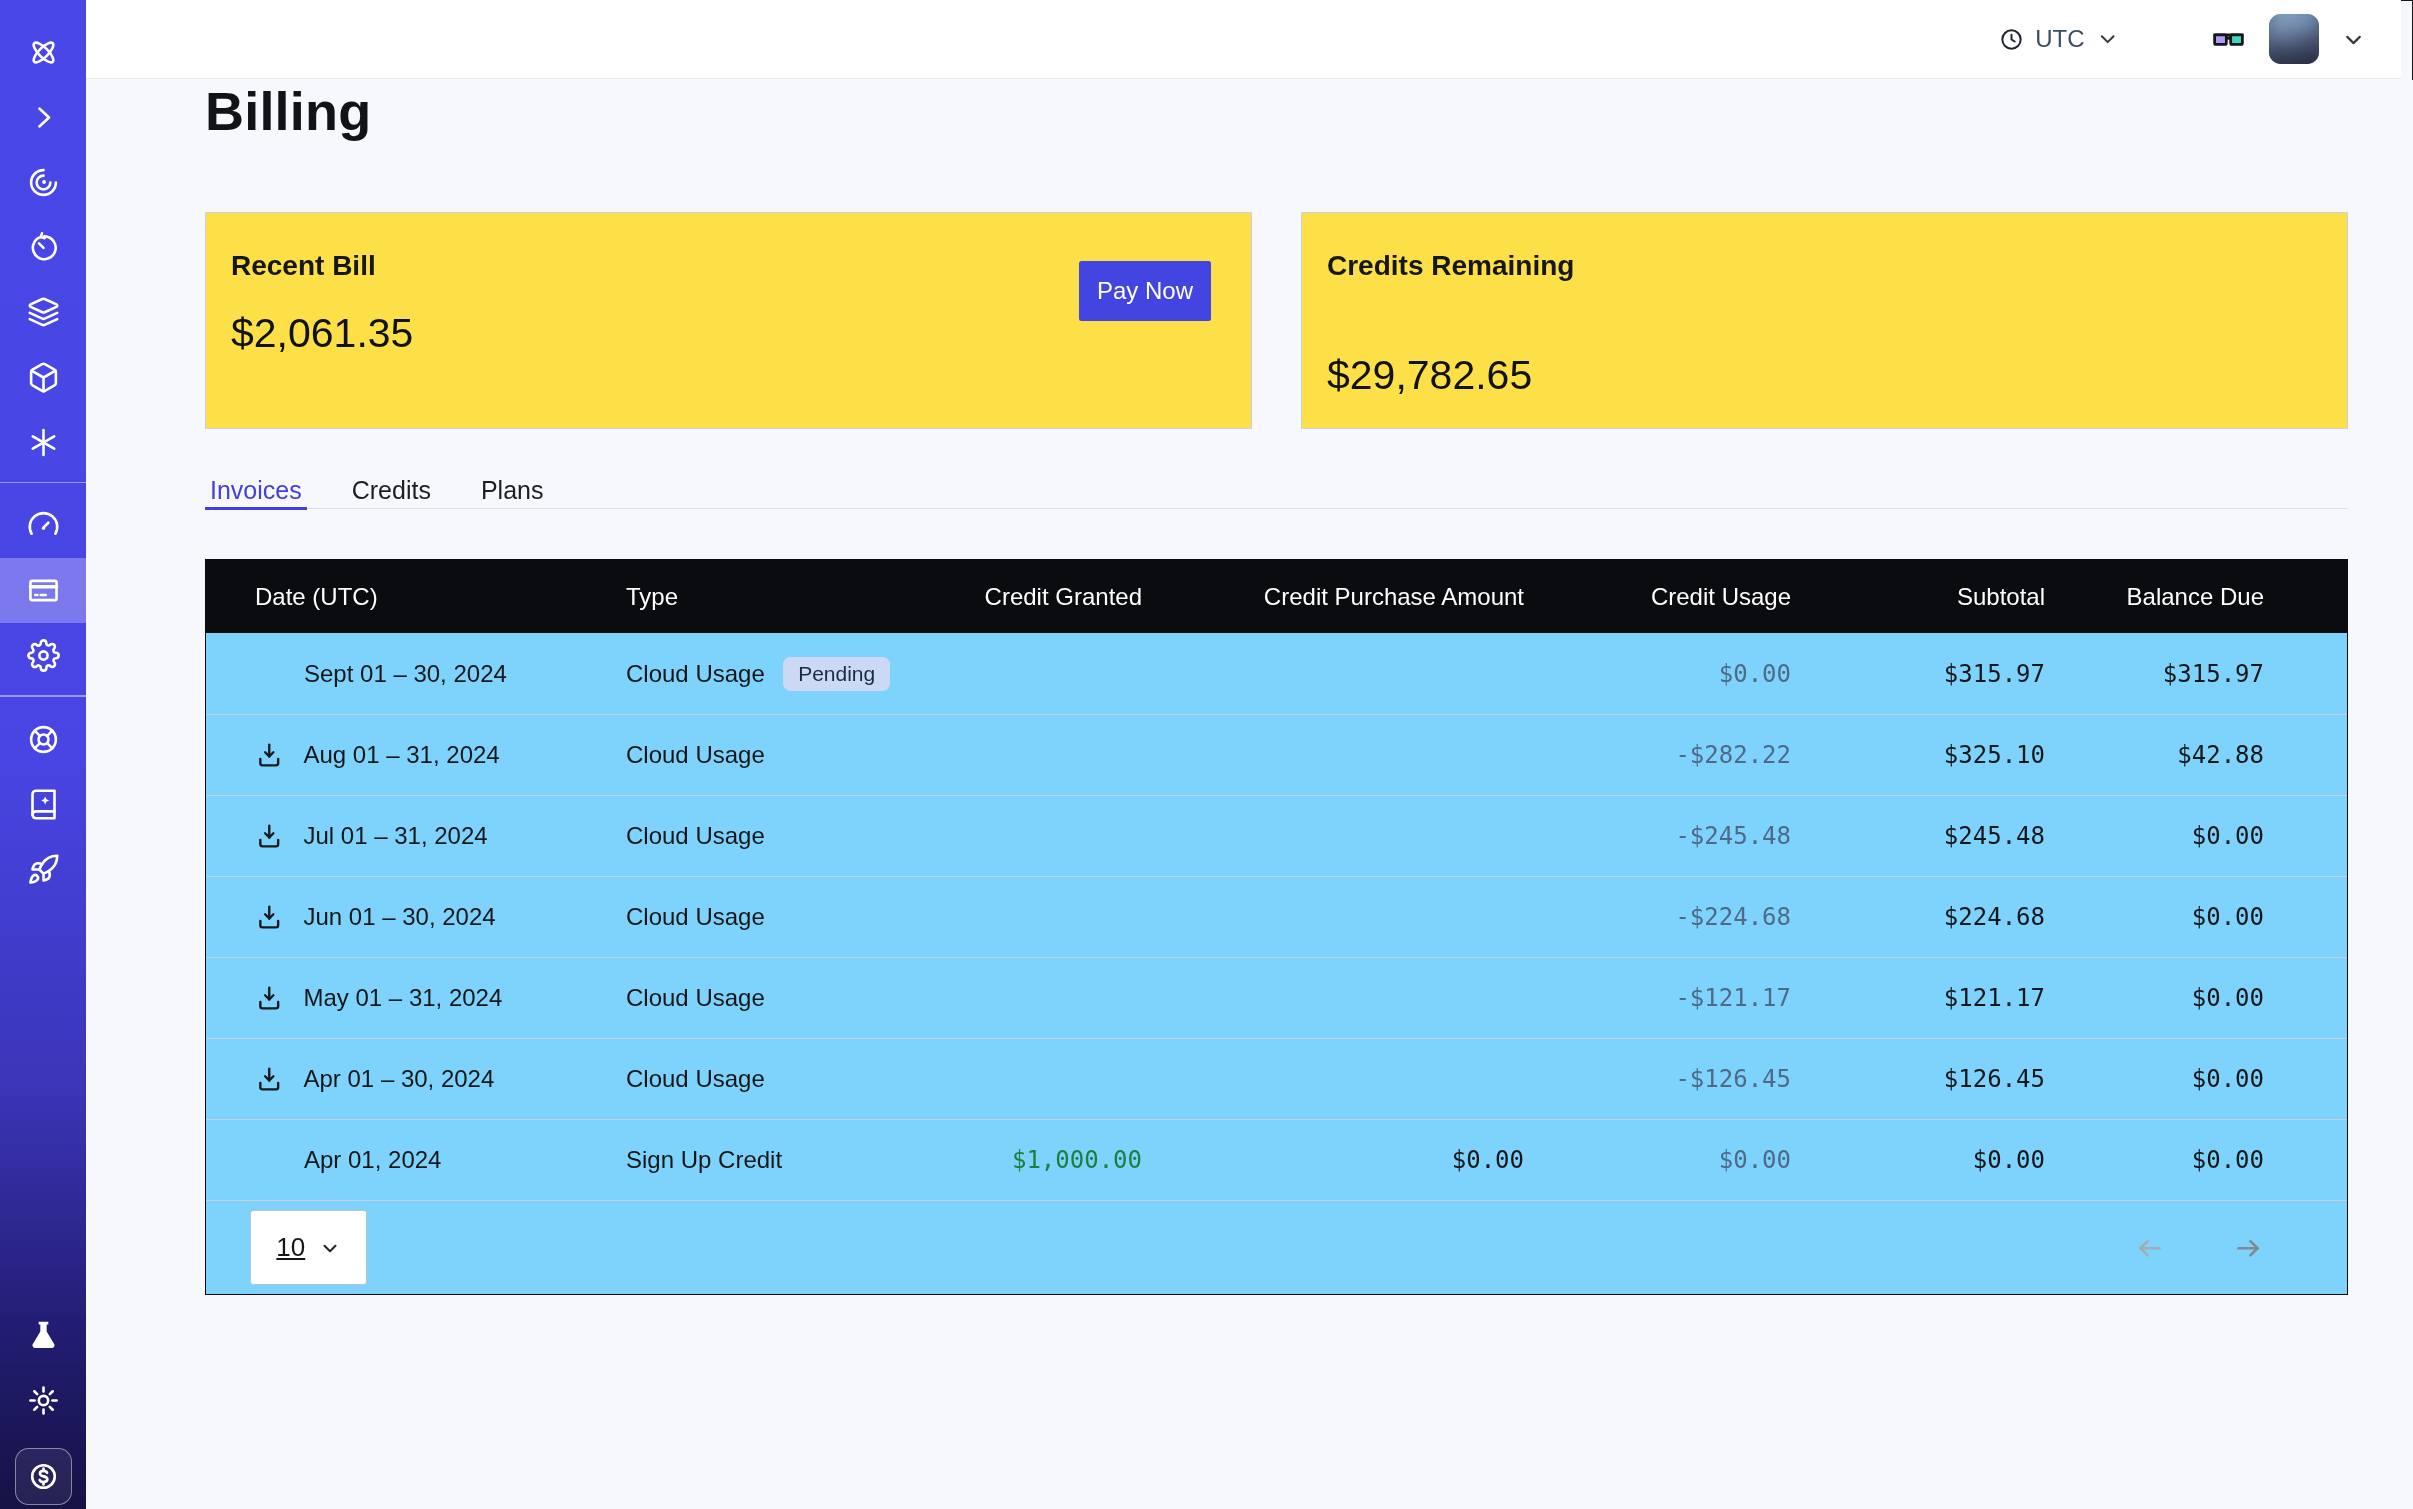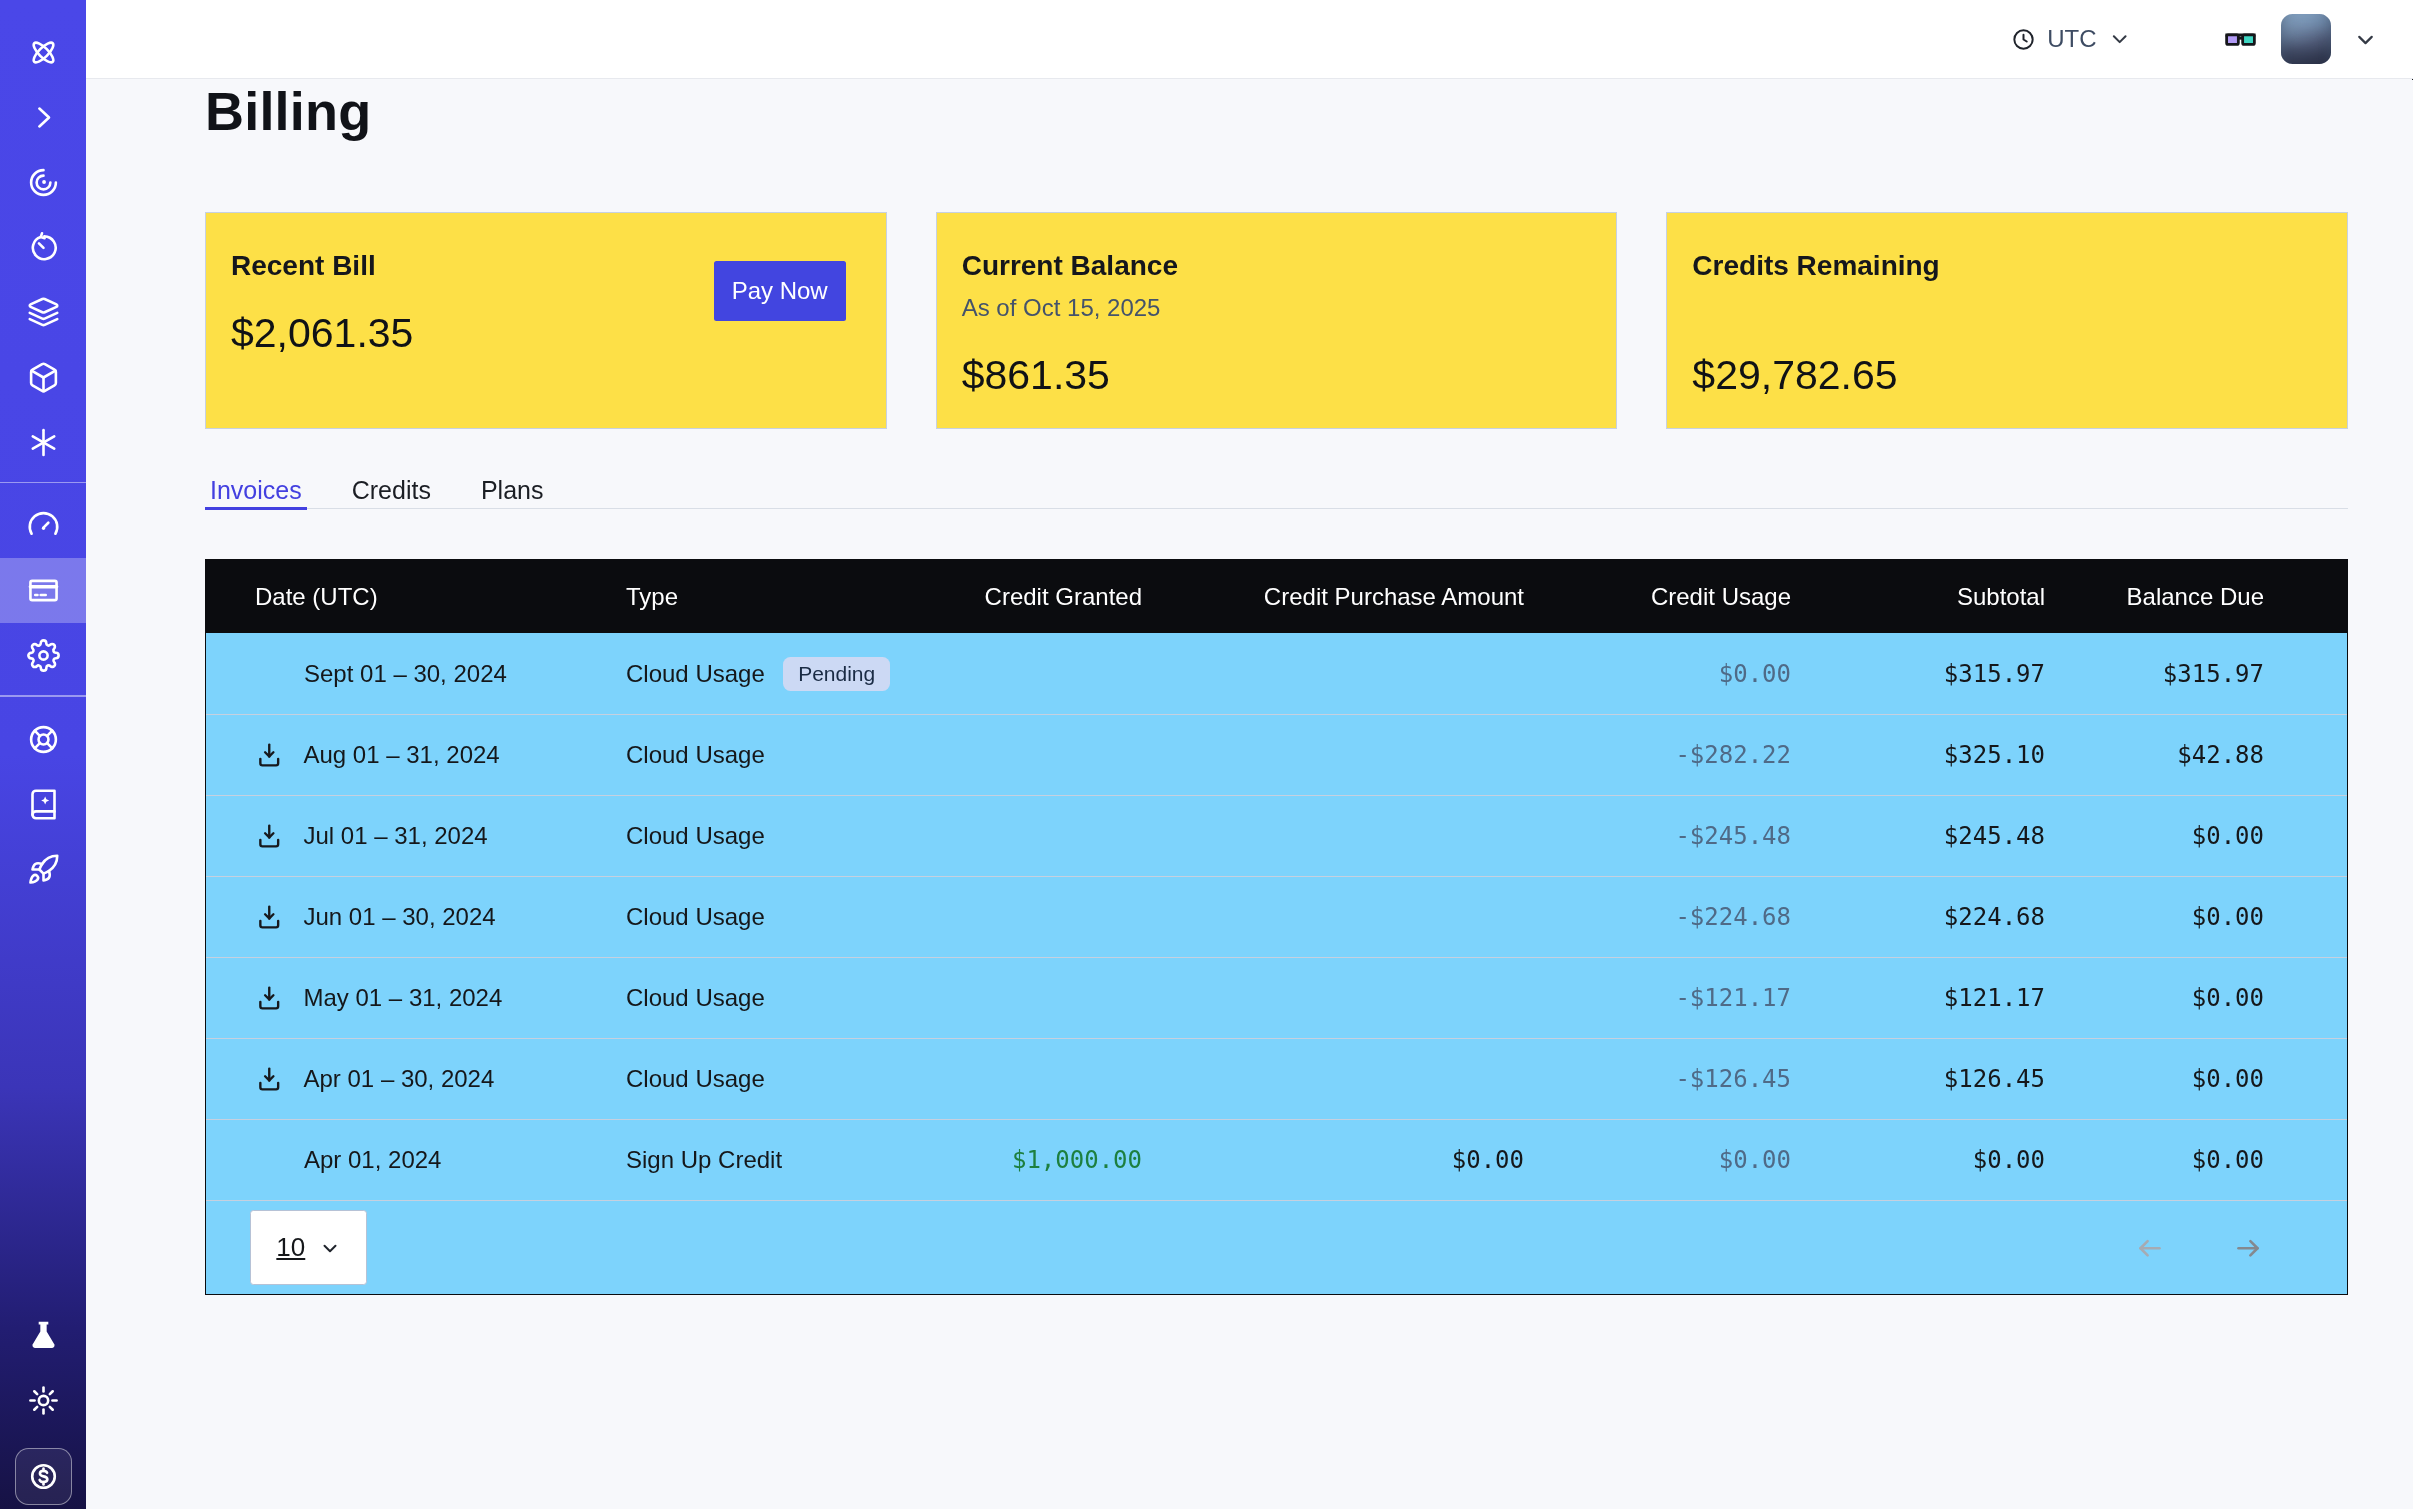--- a/index.html
+++ b/index.html
@@ -18,21 +18,21 @@
   .nav-item.active { background:rgba(255,255,255,0.28); }
   .side-divider { height:1.7px; background:rgba(255,255,255,0.45); margin:6.7px 0; }
   .side-bottom { margin-top:auto; display:flex; flex-direction:column; align-items:center; padding-bottom:5px; }
   .flask-item svg { fill:#ffffff; stroke:none; }
   .dollar-btn { width:57px; height:57px; border:1.7px solid rgba(255,255,255,0.45); border-radius:13.4px;
     background:rgba(255,255,255,0.07); display:flex; align-items:center; justify-content:center; cursor:pointer; margin-top:15px; }
   .dollar-btn svg { width:33px; height:33px; stroke:#fff; fill:none; stroke-width:1.9; stroke-linecap:round; stroke-linejoin:round; }
 
   
   .topbar {
-    position:absolute; left:86px; top:0; right:0; height:79px; background:#ffffff;
+    position:absolute; left:86px; top:0; right:12px; height:79px; background:#ffffff;
     border-bottom:1.7px solid #e7e9ee; display:flex; align-items:center; justify-content:flex-end;
     padding-right:35px; gap:22px; z-index:4;
   }
   .tz-picker { display:flex; align-items:center; gap:11px; cursor:pointer; }
   .tz-picker .tz-label { font-size:24px; color:#3e4c63; }
   .icon-btn { display:flex; align-items:center; justify-content:center; cursor:pointer; }
   .spacer-lg { width:47px; }
   .avatar { width:50px; height:50px; border-radius:11.7px; cursor:pointer;
     background:linear-gradient(160deg,#8fa8c2 0%,#6d82a0 35%,#55617f 60%,#3a415c 100%);
     box-shadow:inset 0 -15px 18.4px rgba(20,25,40,.45), inset 0 11.7px 11.7px rgba(120,160,200,.35); }
@@ -244,25 +244,20 @@
   <main class="main">
     <h1 class="page-title">Billing</h1>
 
     <section class="cards">
       <div class="card">
         <div class="card-title">Recent Bill</div>
         <div class="card-amount">$2,061.35</div>
         <button class="pay-btn">Pay Now</button>
       </div>
       <div class="card">
-        <div class="card-title">Current Balance</div>
-        <div class="card-subtitle">As of Oct 15, 2025</div>
-        <div class="card-amount">$861.35</div>
-      </div>
-      <div class="card">
         <div class="card-title">Credits Remaining</div>
         <div class="card-subtitle"></div>
         <div class="card-amount">$29,782.65</div>
       </div>
     </section>
 
     <nav class="tabs">
       <div class="tab active">Invoices</div>
       <div class="tab">Credits</div>
       <div class="tab">Plans</div>

